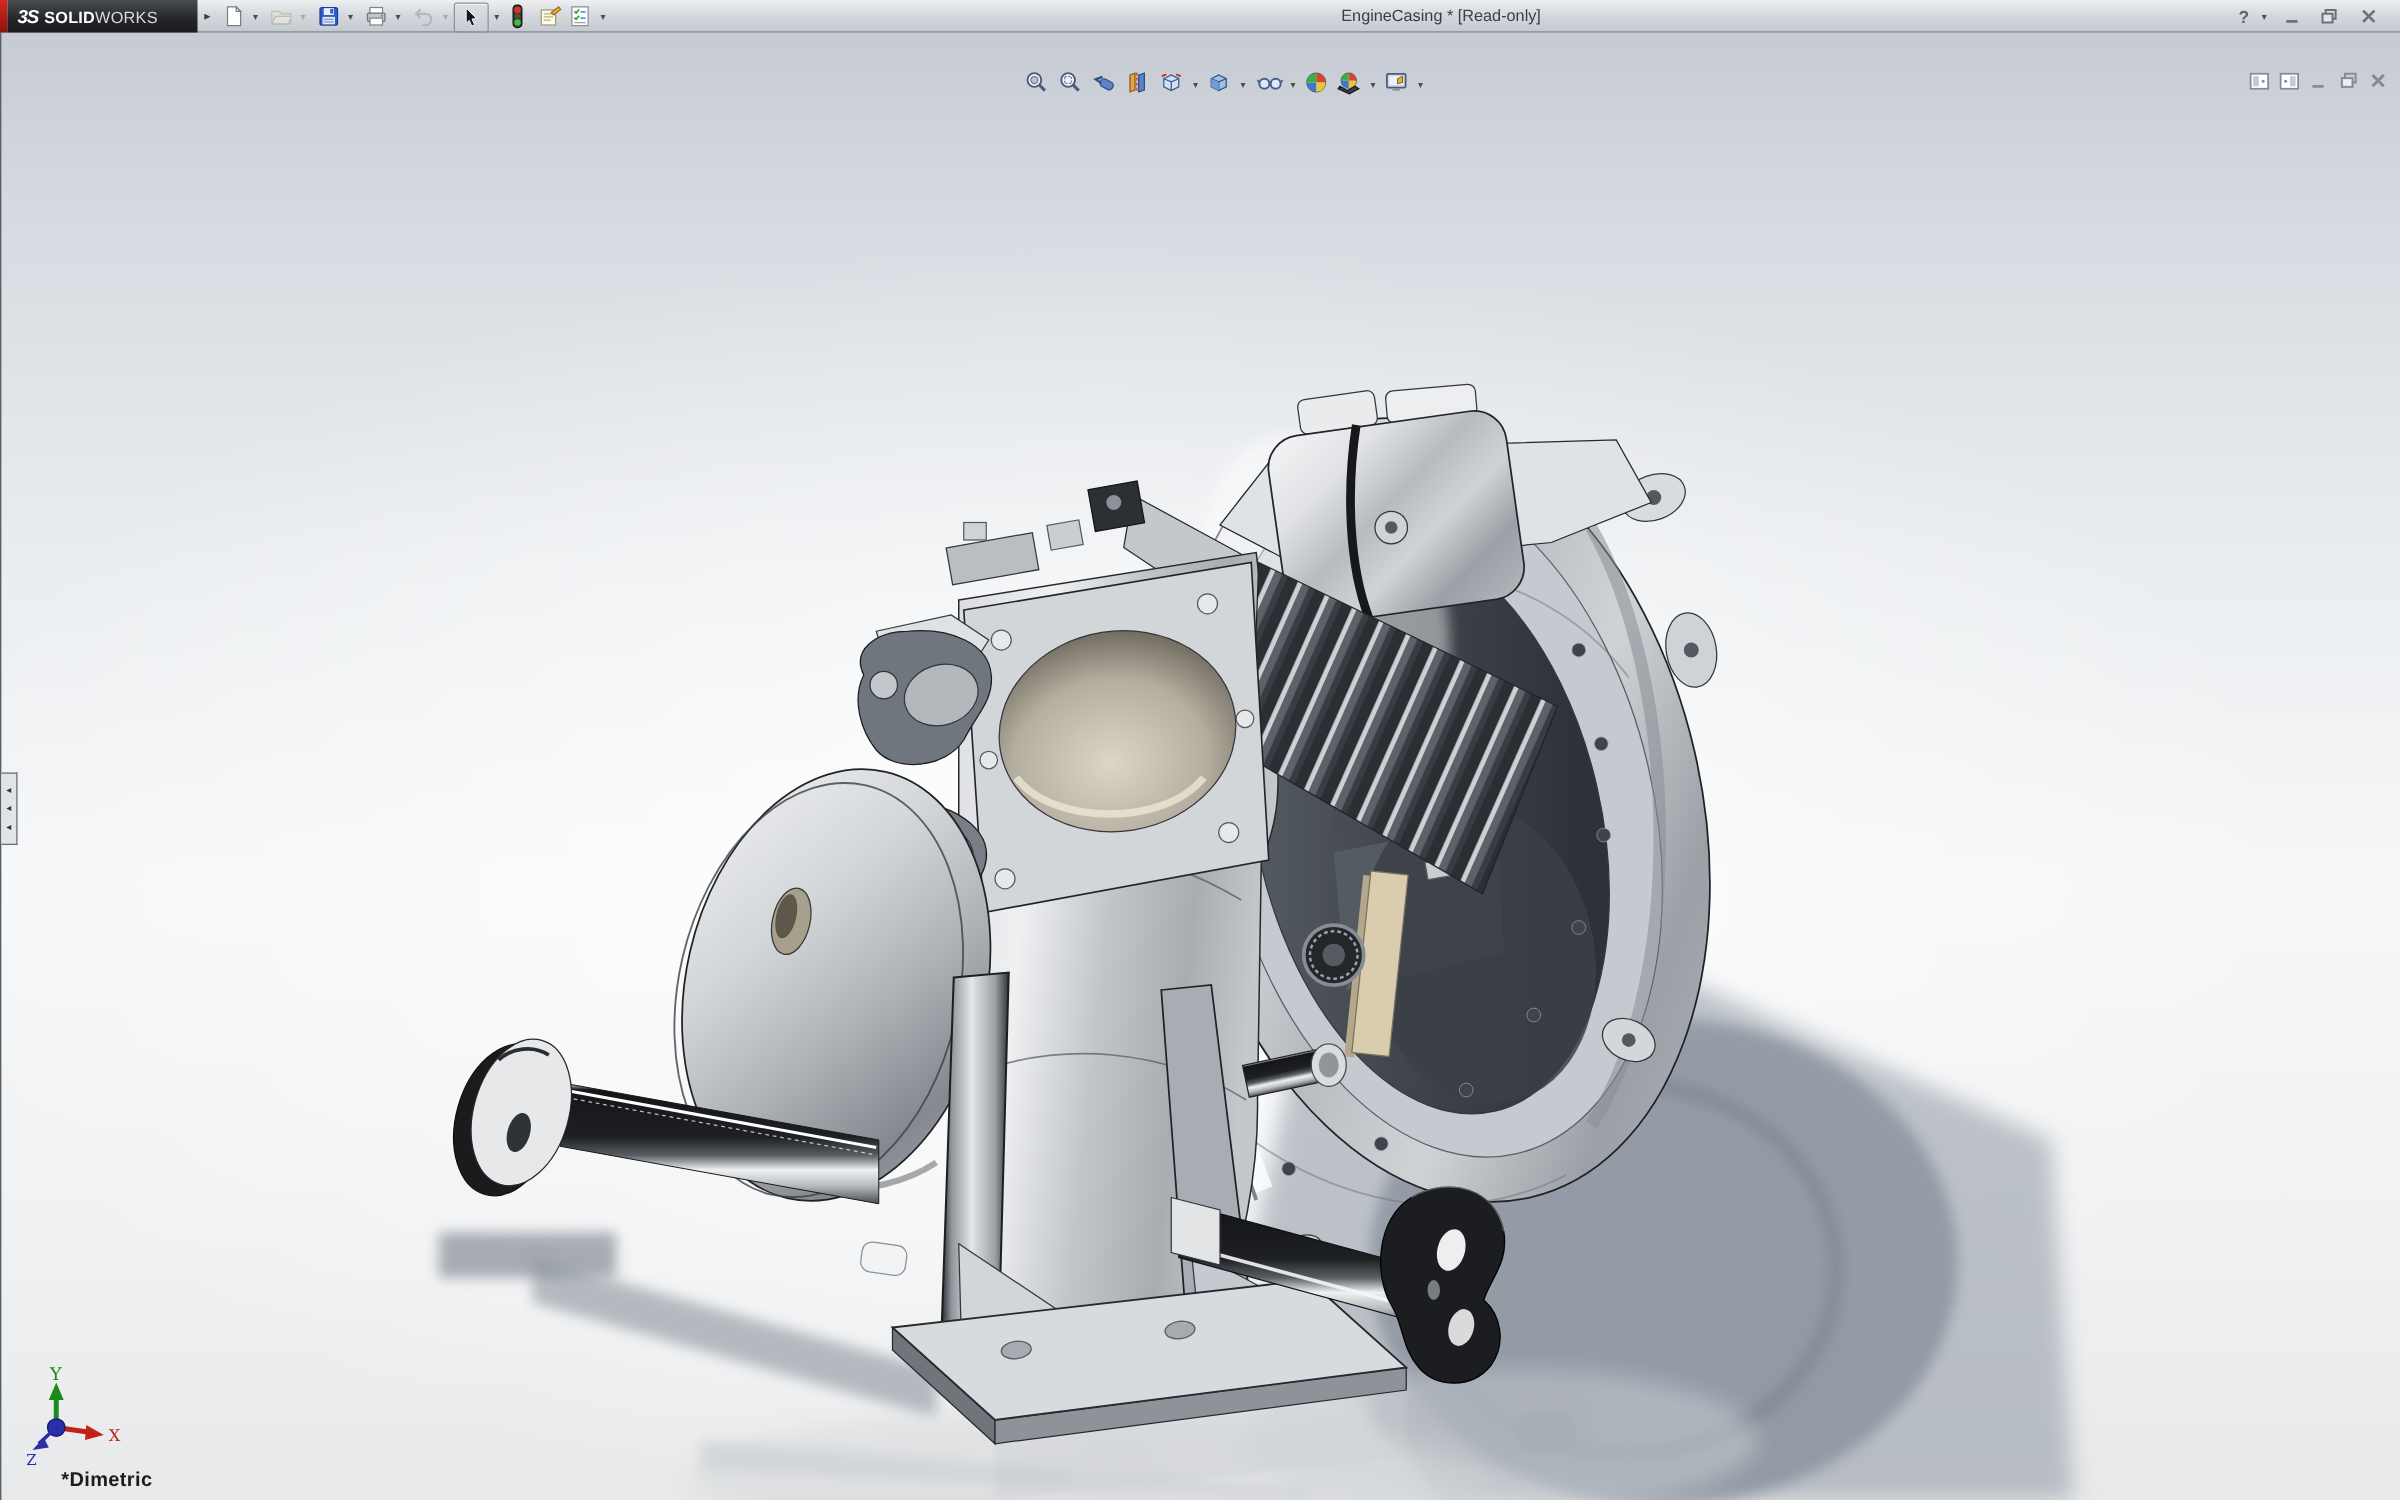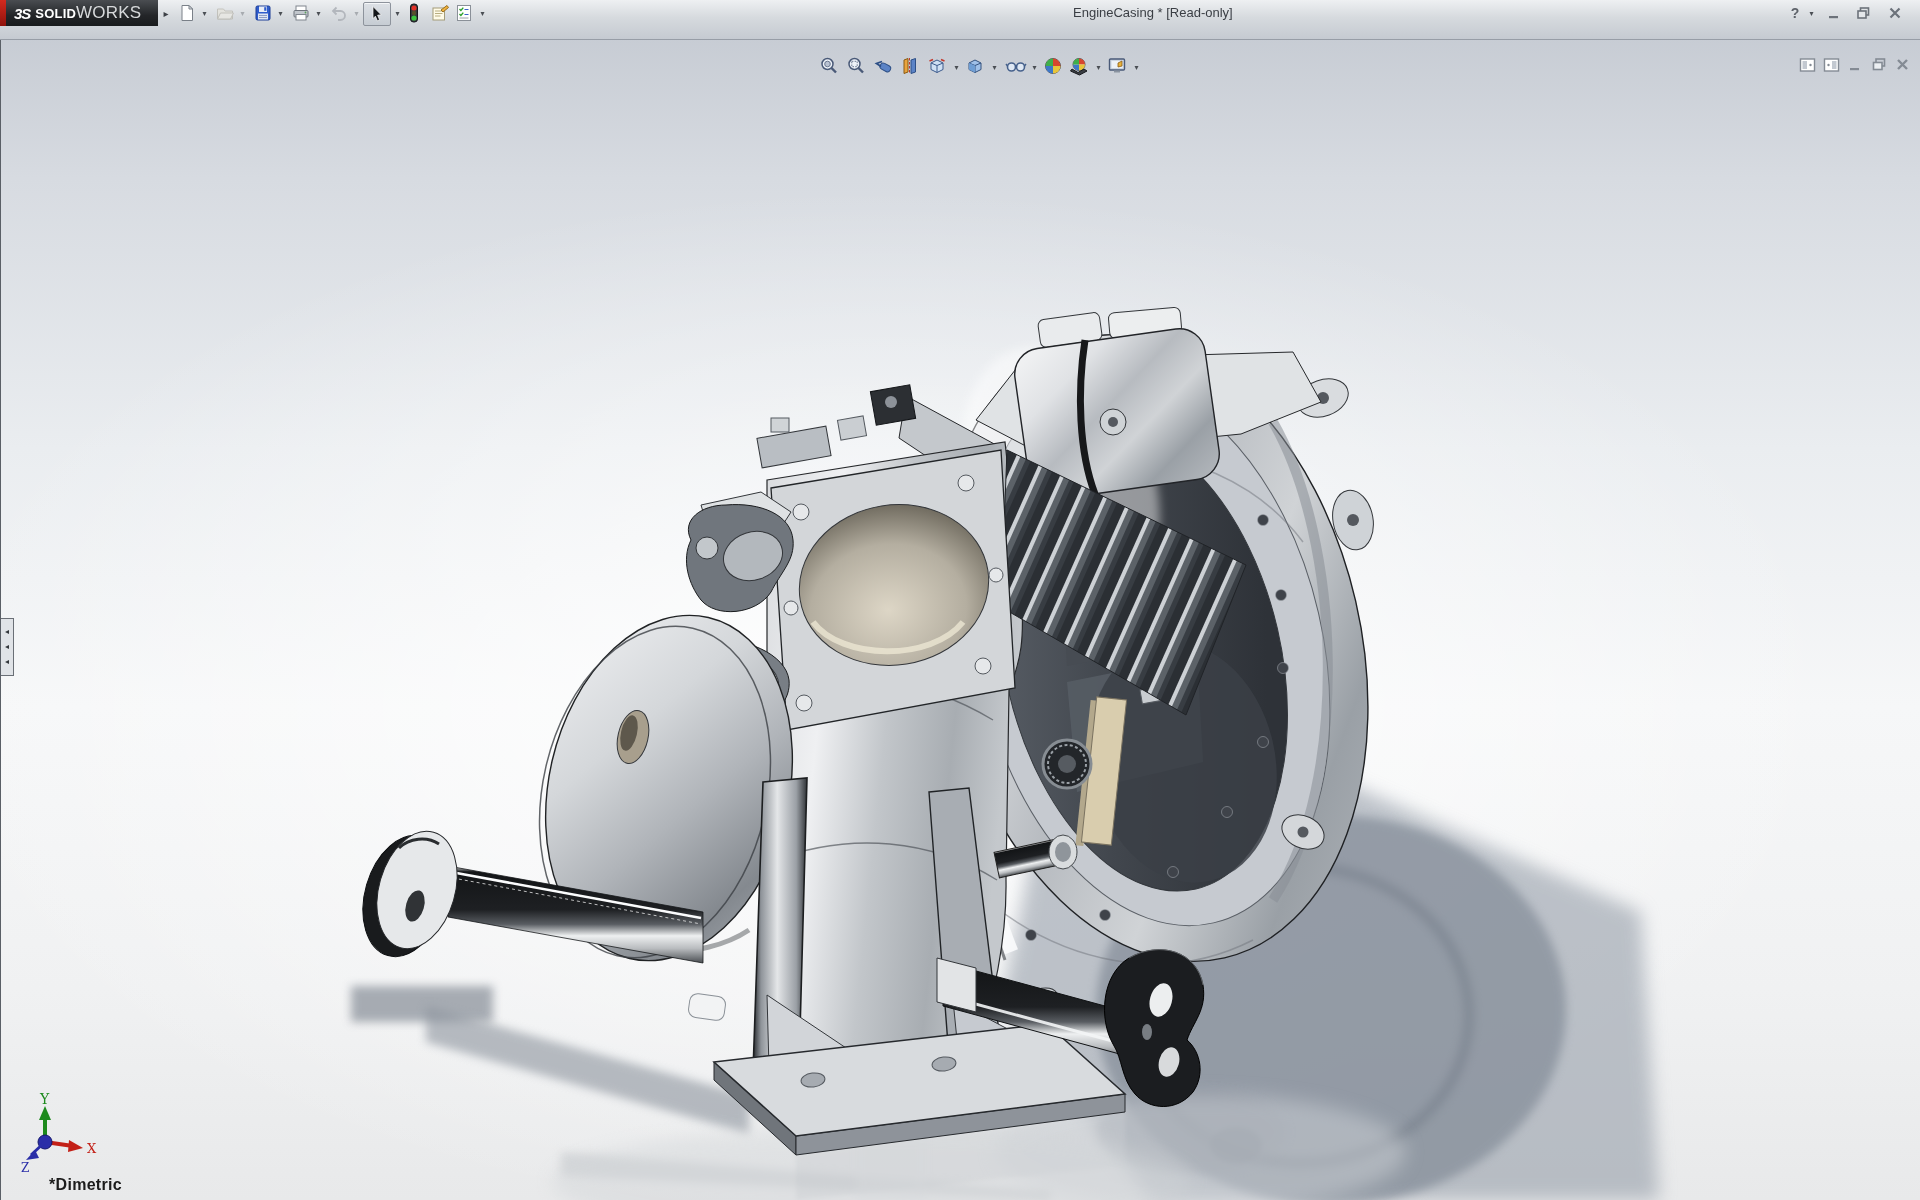--- a/index.html
+++ b/index.html
@@ -1,29 +1,29 @@
 <!DOCTYPE html>
 <html><head>
 <meta charset="utf-8">
 <style>
   html,body{margin:0;padding:0;background:#888;}
   body{width:1920px;height:1200px;position:relative;overflow:hidden;
        font-family:"Liberation Sans",sans-serif;-webkit-font-smoothing:antialiased;}
   
-  .titlebar{position:absolute;top:0;left:0;width:1920px;height:40px;
+  .titlebar{position:absolute;top:0;left:0;width:1920px;height:26px;
     background:linear-gradient(#eef0f2,#d6dade 45%,#c5cad1);
     border-bottom:1px solid #979da6;box-sizing:border-box;z-index:30;}
   .brand-red{position:absolute;left:0;top:0;width:6px;height:26px;
     background:linear-gradient(#d42a1e,#8f120c);}
   .brand-box{position:absolute;left:6px;top:0;width:152px;height:26px;
     background:linear-gradient(#4a4d51,#232528 60%,#191b1d);
     display:flex;align-items:center;padding-left:8px;box-sizing:border-box;}
   .brand-logo{font-style:italic;font-weight:bold;color:#fff;font-size:15px;margin-right:5px;letter-spacing:-1px;}
   .brand-bold{color:#fff;font-weight:bold;font-size:13px;letter-spacing:.2px;text-align:center;}
-  .brand-light{color:#d7d9db;font-weight:400;font-size:17px;letter-spacing:.2px;}
+  .brand-light{color:#d7d9db;font-weight:400;font-size:13px;letter-spacing:.2px;}
   .flyout{position:absolute;left:160px;top:4px;width:12px;height:18px;color:#3c4046;
     font-size:10px;display:flex;align-items:center;justify-content:center;cursor:pointer;}
   .tcell{position:absolute;top:2px;height:22px;width:24px;display:flex;align-items:center;
     justify-content:center;cursor:pointer;}
   .tcell.pressed{border:1px solid #8d939c;background:linear-gradient(#dde1e6,#c6ccd3);
     box-shadow:inset 0 1px 0 #f4f6f8;border-radius:2px;}
   .caret{position:absolute;top:2px;height:22px;width:11px;color:#4a4e54;font-size:8px;
     display:flex;align-items:center;justify-content:center;cursor:pointer;}
   .caret.dis{color:#a7abb0;}
   .dis-ico{opacity:.5;}

